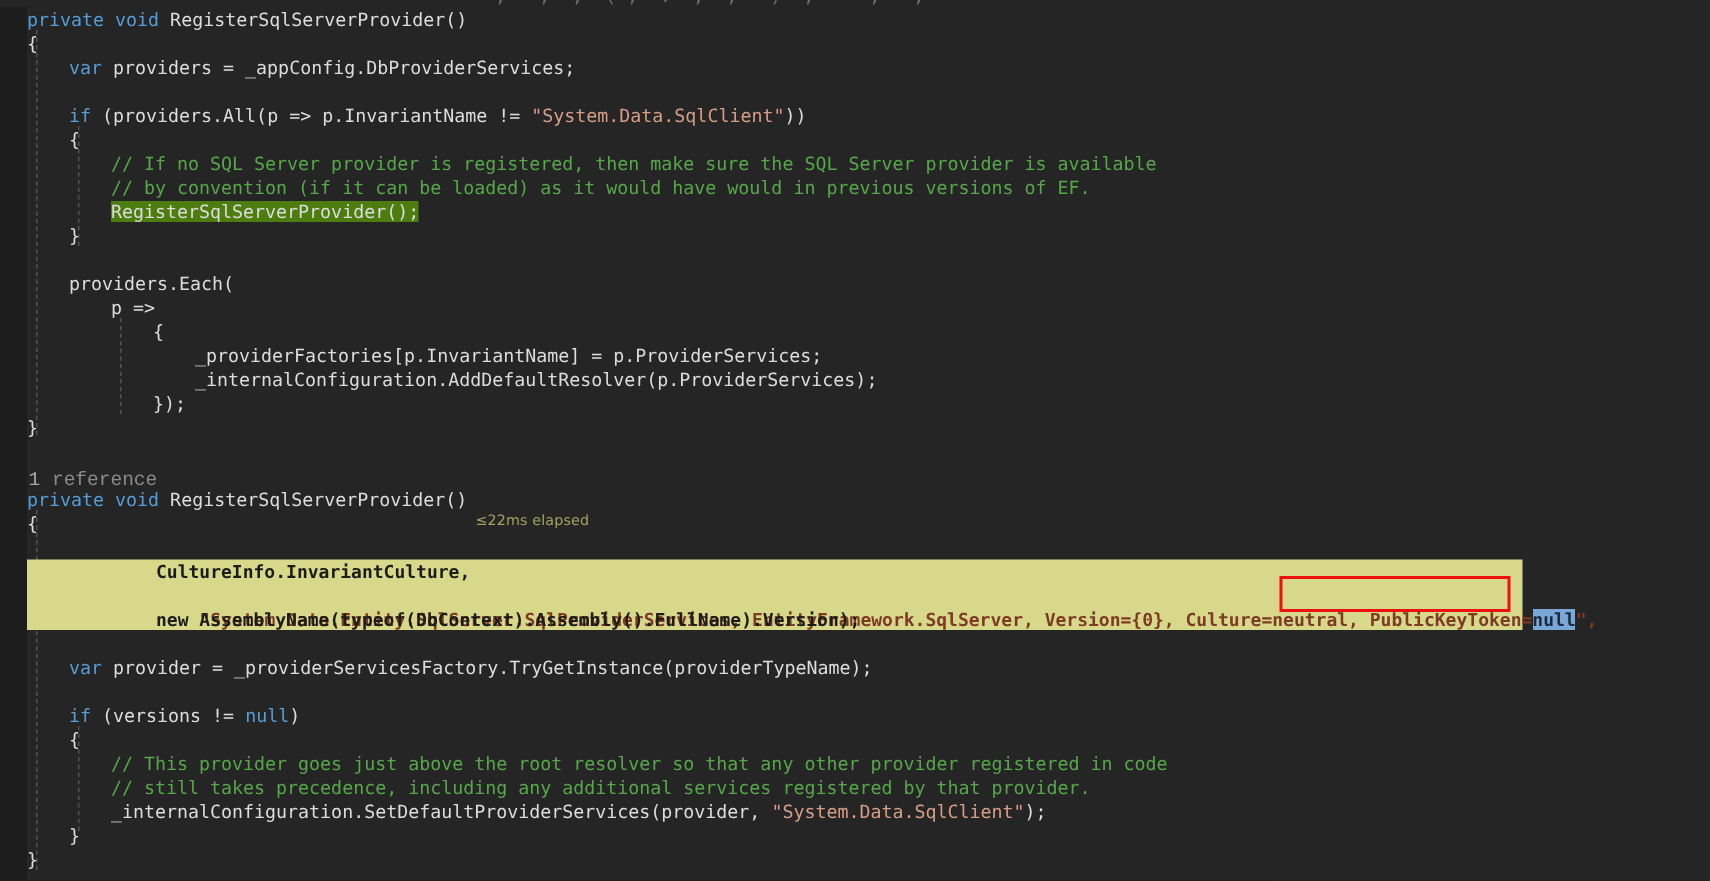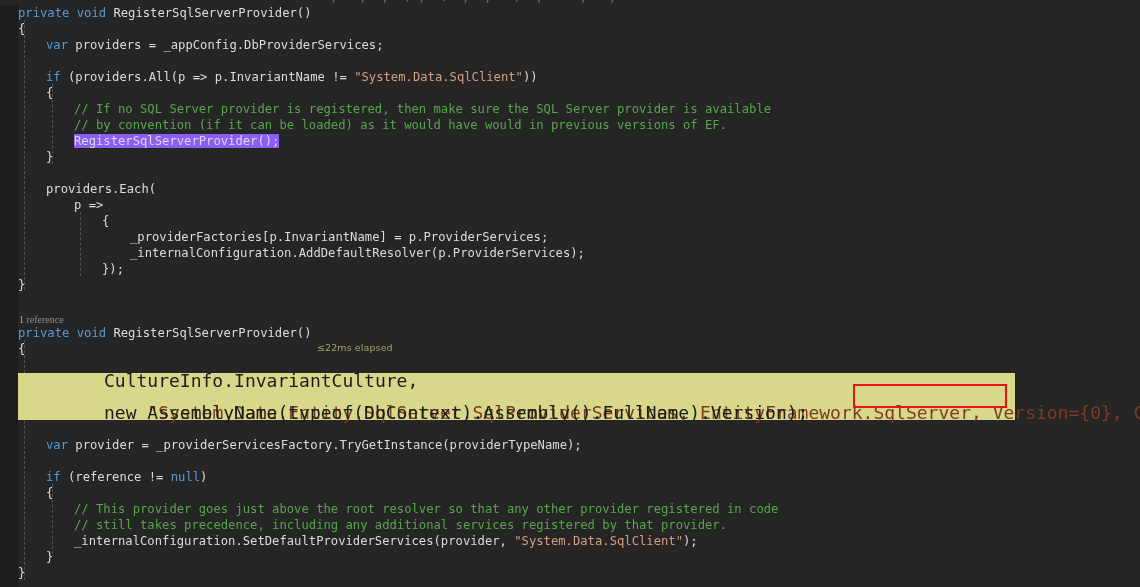--- a/index.html
+++ b/index.html
@@ -67,62 +67,63 @@
   .ln span { white-space: pre; }
 
   
   .kw   { color: #569cd6; }
   .str  { color: #d69d85; }
   .cmt  { color: #57a64a; }
   .pln  { color: #dcdcdc; }
 
   
   .selbox {
-    background: #8b5cf6;
+    background: #4d7c0f;
     color: #dcdcdc;
   }
 
   
   .guides { position: absolute; left: 0; top: 0; width: 1140px; height: 587px; z-index: 1; }
   .guide {
     position: absolute;
     width: 1px;
     border-left: 1px dashed #5a5a5a;
     opacity: .85;
   }
 
   
   .codelens {
     position: absolute;
     height: 14px;
     line-height: 14px;
-    font-family: Liberation Serif, serif;
-    font-size: 10px;
+    font-family: Liberation Mono, monospace;
+    font-size: 13px;
     color: #8c8c8c;
     z-index: 5;
     cursor: pointer;
   }
   .codelens .cl-count { color: #a9a9a9; }
 
   
   .hl-band {
     position: absolute;
     background: #d7d88a;
     z-index: 3;
   }
 
   
   .hl-code {
     position: absolute;
     z-index: 5;
     white-space: pre;
-    font-size: 18px;
+    font-size: 12px;
     line-height: 16px;
     font-family: "DejaVu Sans Mono", "Liberation Mono", monospace;
     color: #1c1c1c;
+    font-weight: bold;
   }
   .hl-code .hstr { color: #7d3a24; }
 
   
   .hl-chip {
     position: absolute;
     background: #d7d88a;
     color: #1c1c1c;
     z-index: 5;
     white-space: pre;
@@ -197,21 +198,21 @@
       <div class="ln"><span style="display: inline-block; width: 0px;"></span><span class="pln"></span></div>
       <div class="ln"><span style="display: inline-block; width: 0px;"></span><span class="kw">private</span><span class="pln"> </span><span class="kw">void</span><span class="pln"> RegisterSqlServerProvider()</span></div>
       <div class="ln"><span style="display: inline-block; width: 0px;"></span><span class="pln">{</span></div>
       <div class="ln"><span style="display: inline-block; width: 28px;"></span><span style="visibility: hidden;">var providerTypeName = string.Format(</span></div>
       <div class="ln"><span style="display: inline-block; width: 84px;"></span><span style="visibility: hidden;">CultureInfo.InvariantCulture,</span></div>
       <div class="ln"><span style="display: inline-block; width: 84px;"></span><span style="visibility: hidden;">"System.Data.Entity.SqlServer.SqlProviderServices, EntityFramework.SqlServer, Version={0}, Culture=neutral, PublicKeyToken=null",</span></div>
       <div class="ln"><span style="display: inline-block; width: 84px;"></span><span style="visibility: hidden;">new AssemblyName(typeof(DbContext).Assembly().FullName).Version);</span></div>
       <div class="ln"><span style="display: inline-block; width: 0px;"></span><span class="pln"></span></div>
       <div class="ln"><span style="display: inline-block; width: 28px;"></span><span class="kw">var</span><span class="pln"> provider = _providerServicesFactory.TryGetInstance(providerTypeName);</span></div>
       <div class="ln"><span style="display: inline-block; width: 0px;"></span><span class="pln"></span></div>
-      <div class="ln"><span style="display: inline-block; width: 28px;"></span><span class="kw">if</span><span class="pln"> (reference != </span><span class="kw">null</span><span class="pln">)</span></div>
+      <div class="ln"><span style="display: inline-block; width: 28px;"></span><span class="kw">if</span><span class="pln"> (versions != </span><span class="kw">null</span><span class="pln">)</span></div>
       <div class="ln"><span style="display: inline-block; width: 28px;"></span><span class="pln">{</span></div>
       <div class="ln"><span style="display: inline-block; width: 56px;"></span><span class="cmt">// This provider goes just above the root resolver so that any other provider registered in code</span></div>
       <div class="ln"><span style="display: inline-block; width: 56px;"></span><span class="cmt">// still takes precedence, including any additional services registered by that provider.</span></div>
       <div class="ln"><span style="display: inline-block; width: 56px;"></span><span class="pln">_internalConfiguration.SetDefaultProviderServices(provider, </span><span class="str">"System.Data.SqlClient"</span><span class="pln">);</span></div>
       <div class="ln"><span style="display: inline-block; width: 28px;"></span><span class="pln">}</span></div>
       <div class="ln"><span style="display: inline-block; width: 0px;"></span><span class="pln">}</span></div>
     </div>
 
   <div class="codelens" style="left:19px; top:313px;">
     <span class="cl-count">1</span><span> </span><span>reference</span>

